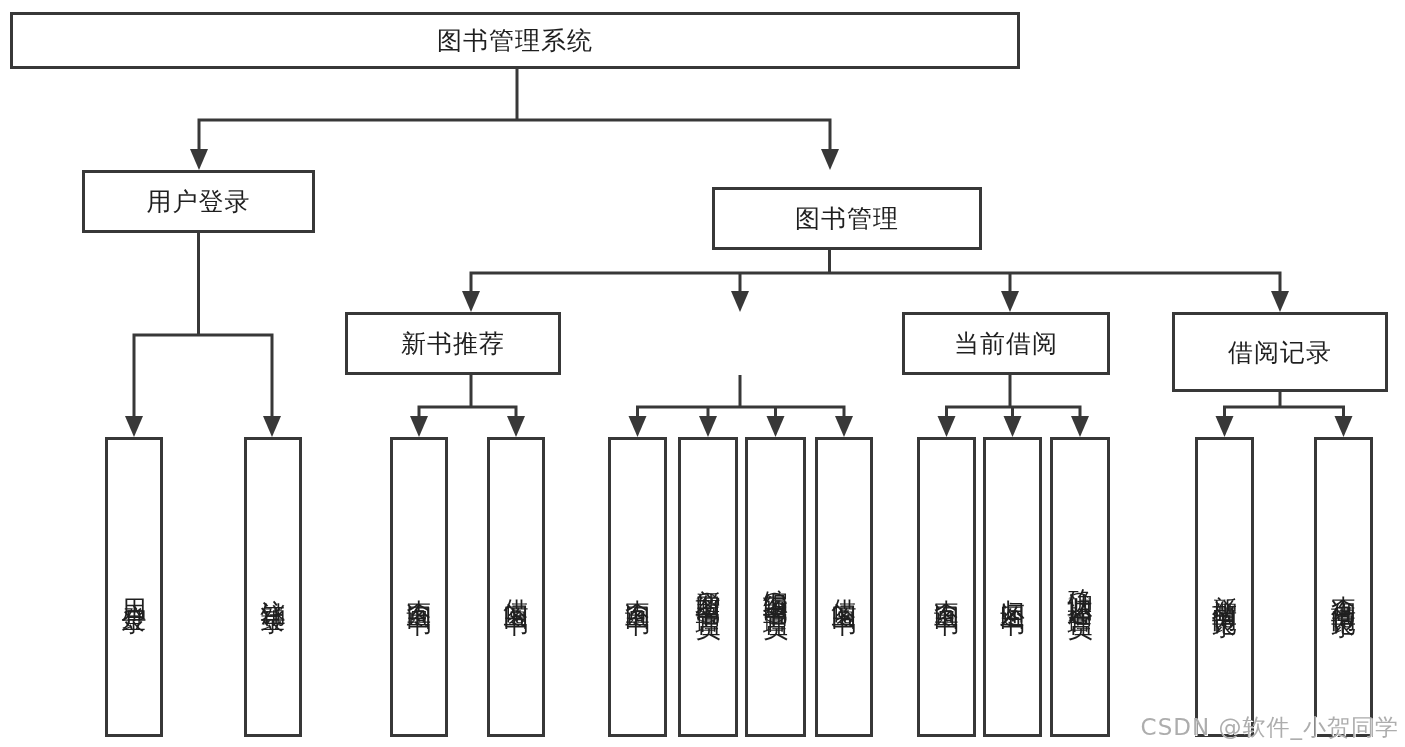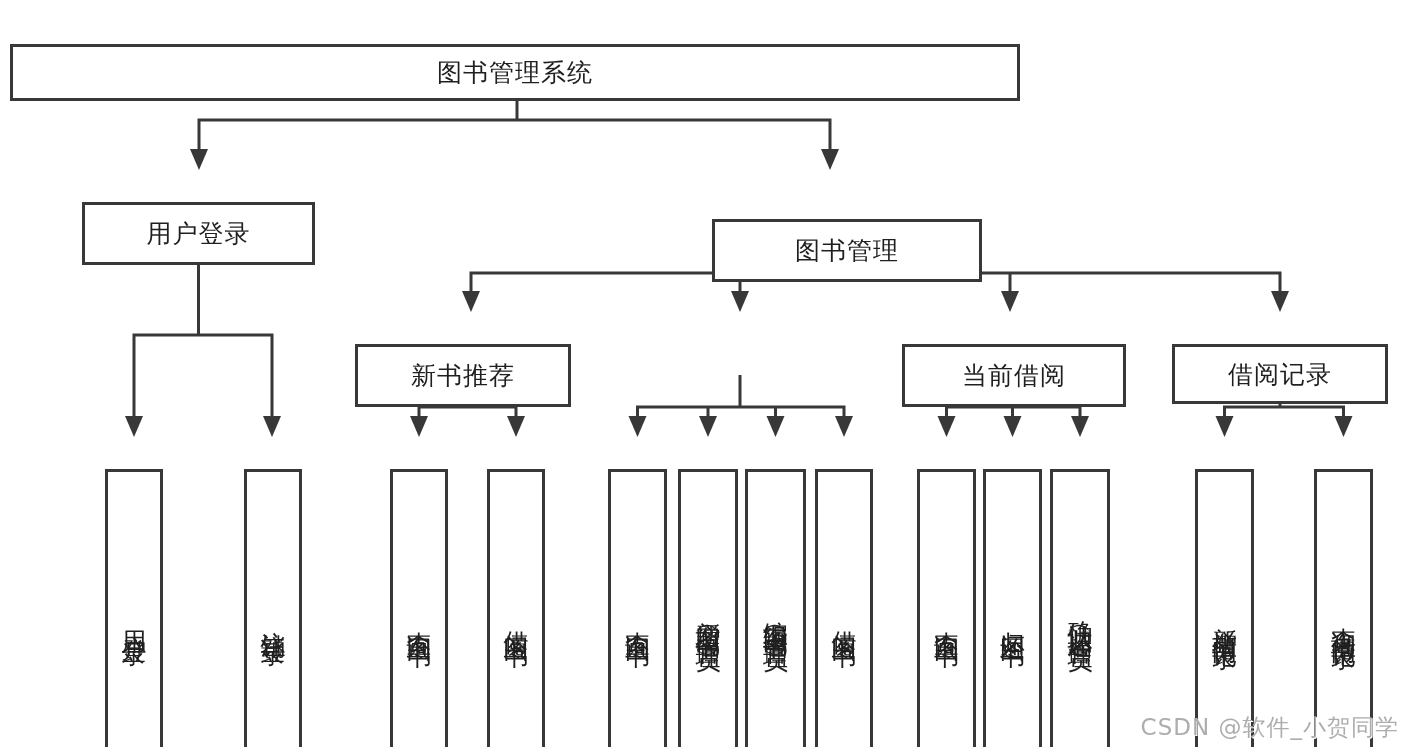--- a/index.html
+++ b/index.html
@@ -12,21 +12,21 @@
   .diagram{
     position:relative;width:1405px;height:747px;background:var(--bg-color);
     font-family:"DejaVu Sans","Liberation Sans",sans-serif;color:var(--text-color);
     overflow:hidden;
   }
   svg.connectors{position:absolute;left:0;top:0;width:1405px;height:747px;}
   svg.connectors path{stroke:var(--line-color);stroke-width:3;fill:none;}
   svg.connectors polygon{fill:var(--line-color);stroke:none;}
   .box{
     position:absolute;box-sizing:border-box;border:3px solid var(--line-color);
-    background:var(--bg-color);display:flex;align-items:center;justify-content:center;margin-top:32px;
+    background:var(--bg-color);display:flex;align-items:center;justify-content:center;
   }
   .h-label{font-size:25px;letter-spacing:1px;white-space:nowrap;}
   .leaf .v-label{
     writing-mode:vertical-rl;text-orientation:mixed;
     font-size:25px;letter-spacing:4px;line-height:1;white-space:nowrap;
   }
   .watermark{
     position:absolute;right:6px;bottom:4px;font-size:23px;
     color:var(--watermark-color);letter-spacing:1px;white-space:nowrap;
     text-shadow:1px 1px 0 #ffffff;
@@ -83,23 +83,23 @@
     <path d="M1224.5,419 V407 H1343.5 V419"></path>
     <polygon points="1215.5,416 1233.5,416 1224.5,437"></polygon>
     <polygon points="1334.5,416 1352.5,416 1343.5,437"></polygon>
   </svg>
 
   <div class="box h-label" style="left:10px;top:12px;width:1010px;height:57px;">图书管理系统</div>
 
   <div class="box h-label" style="left:82px;top:170px;width:233px;height:63px;">用户登录</div>
   <div class="box h-label" style="left:712px;top:187px;width:270px;height:63px;">图书管理</div>
 
-  <div class="box h-label" style="left:355px;top:312px;width:216px;height:63px;">新书推荐</div>
-  <div class="box h-label" style="left:902px;top:312px;width:224px;height:63px;">当前借阅</div>
-  <div class="box h-label" style="left:1172px;top:312px;width:216px;height:60px;">借阅记录</div>
+  <div class="box h-label" style="left:345px;top:312px;width:216px;height:63px;">新书推荐</div>
+  <div class="box h-label" style="left:902px;top:312px;width:208px;height:63px;">当前借阅</div>
+  <div class="box h-label" style="left:1172px;top:312px;width:216px;height:80px;">借阅记录</div>
 
   <div class="box leaf" style="left:105px;top:437px;width:58px;height:300px;">
     <span class="v-label">用户登录</span>
   </div>
   <div class="box leaf" style="left:244px;top:437px;width:58px;height:300px;">
     <span class="v-label">注销登录</span>
   </div>
 
   <div class="box leaf" style="left:390px;top:437px;width:58px;height:300px;">
     <span class="v-label">查询图书</span>

